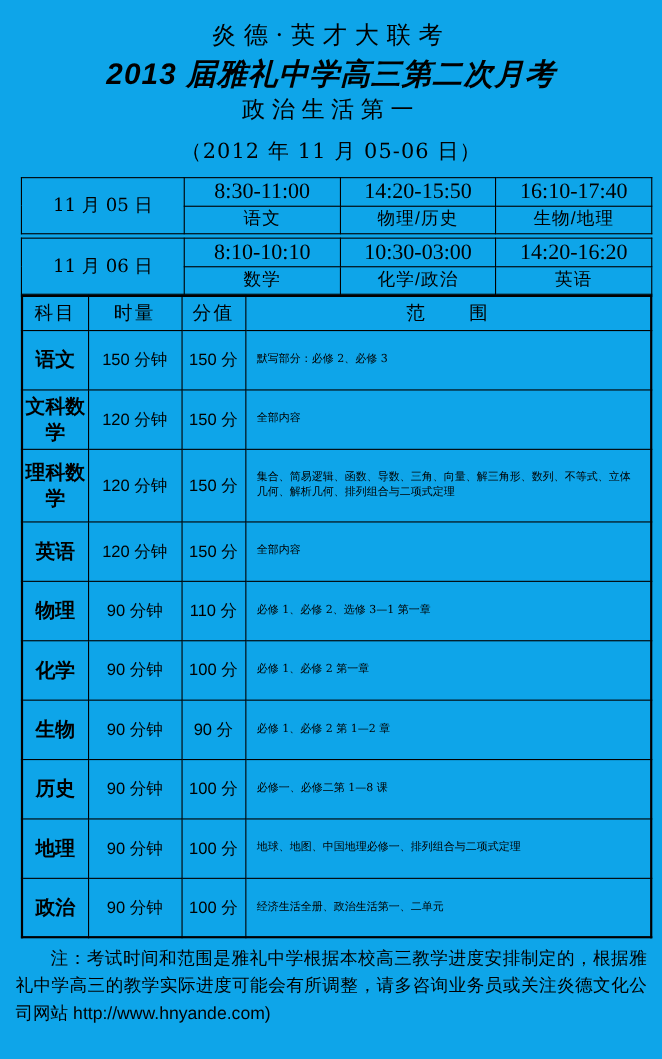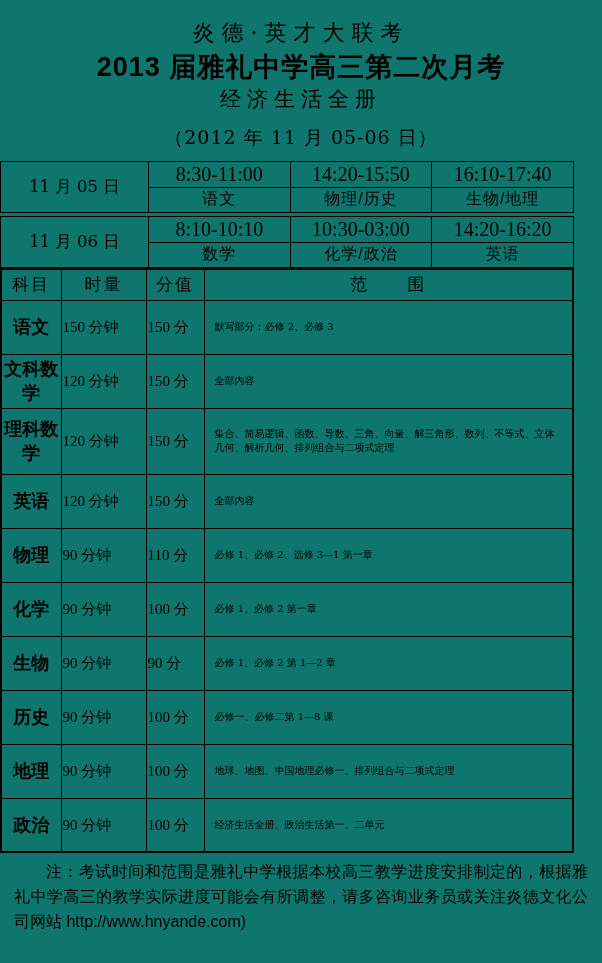--- a/index.html
+++ b/index.html
@@ -6,40 +6,41 @@
     margin: 0;
     padding: 0;
     background: #ffffff;
     color: #000000;
     font-family: "Liberation Sans", sans-serif;
   }
   .page {
     position: relative;
     width: 602px;
     height: 963px;
-    background: #0f766e;
+    background: #0ea5e9;
     overflow: hidden;
     box-sizing: border-box;
     padding-top: 20px;
   }
   
   .hdr { text-align: center; }
   .org-title {
     font-family: "DejaVu Serif", serif;
     font-size: 22px;
     letter-spacing: 7px;
     line-height: 1.2;
   }
   .exam-title {
     font-family: "Liberation Sans", sans-serif;
     font-weight: bold;
     font-size: 27px;
     letter-spacing: 1px;
     margin: 5px 0 3px 0;
     line-height: 1.2;
+    font-style: italic;
   }
   .sub-title {
     font-family: "DejaVu Serif", serif;
     font-size: 21px;
     letter-spacing: 6px;
     line-height: 1.2;
     margin-bottom: 13px;
   }
   .date-line {
     font-family: "DejaVu Serif", serif;
@@ -51,21 +52,21 @@
   .sec-label {
     font-size: 17px;
     margin: 4px 0 3px 22px;
     letter-spacing: 1px;
   }
   
   table {
     border-collapse: collapse;
     table-layout: fixed;
     width: 574px;
-    margin-left: 0;
+    margin-left: 19px;
   }
   td, th { border: 1px solid #000; overflow: hidden; }
   
   .sched { border: 1.5px solid #000; }
   .sched + .sched { margin-top: 3px; padding-left: 48px; }
   .sched td { text-align: center; vertical-align: middle; }
   .sched .date-cell {
     font-family: "DejaVu Serif", serif;
     font-size: 16.5px;
     width: 145px;
@@ -95,23 +96,23 @@
   .col-subject { width: 60px; }
   .col-duration { width: 85px; }
   .col-score { width: 58px; }
   .cell-subject {
     font-weight: bold;
     font-size: 18px;
     text-align: center;
     line-height: 1.35;
   }
   .cell-duration, .cell-score {
-    font-family: Liberation Serif, serif;
+    font-family: Liberation Sans, sans-serif;
     font-size: 15px;
-    text-align: left;
+    text-align: center;
   }
   .cell-scope {
     font-family: "DejaVu Serif", serif;
     font-size: 10px;
     text-align: left;
     padding: 3px 8px 3px 10px;
     line-height: 1.45;
   }
   
   .footnote {
@@ -124,21 +125,21 @@
   }
 </style>
 </head>
 <body>
 
 <div class="page">
 
   <div class="hdr">
     <div class="org-title">炎德·英才大联考</div>
     <div class="exam-title">2013 届雅礼中学高三第二次月考</div>
-    <div class="sub-title">经济生活全册</div>
+    <div class="sub-title">政治生活第一</div>
     <div class="date-line">（2012 年 11 月 05-06 日）</div>
   </div>
 
 
   <table class="sched">
     <tbody>
         <tr>
       <td class="date-cell" rowspan="2">11 月 05 日</td>
       <td class="time-cell">8:30-11:00</td>
       <td class="time-cell">14:20-15:50</td>

